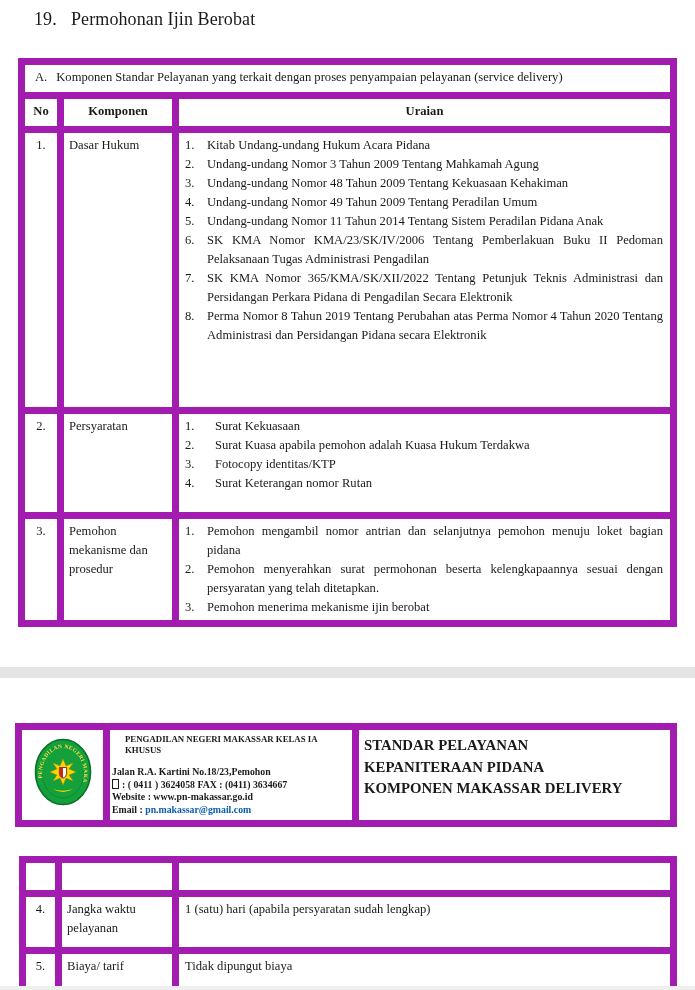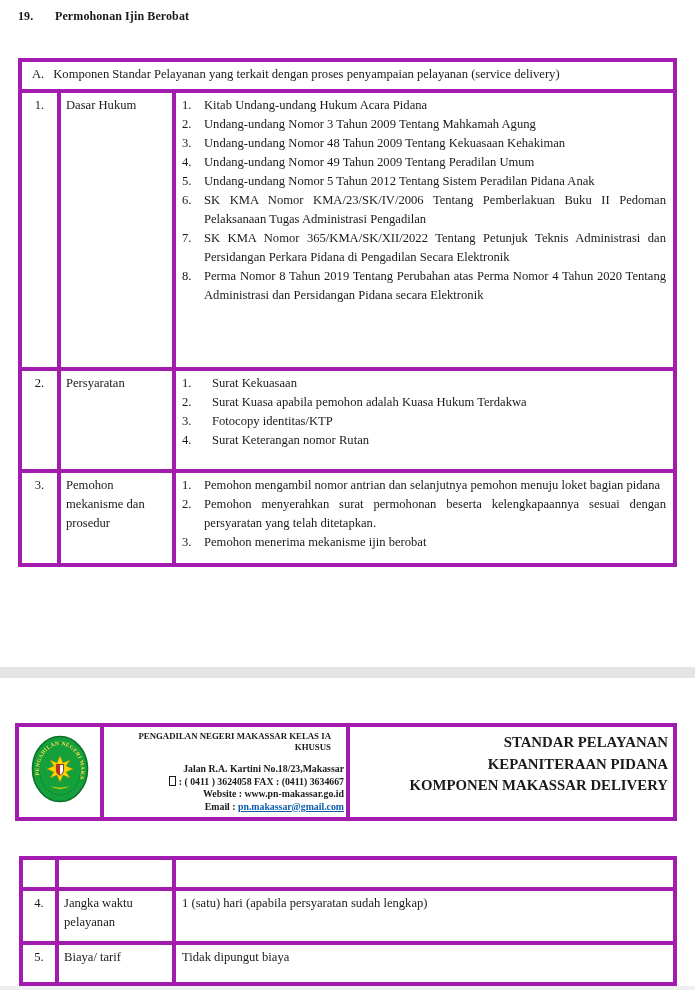--- a/index.html
+++ b/index.html
@@ -2,28 +2,28 @@
 <html><head>
 <meta charset="utf-8">
 <style>
   html,body{margin:0;padding:0;}
   body{
     width:695px;height:990px;position:relative;overflow:hidden;
     background:#ffffff;color:#1a1a1a;
     font-family:"Liberation Serif","DejaVu Serif",serif;
   }
   .doc-title{
-    position:absolute;top:9px;left:18px;
-    font-weight:bold;font-size:12px;letter-spacing:.1px;
+    position:absolute;top:9px;left:34px;
+    font-weight:normal;font-size:18px;letter-spacing:.1px;
   }
   .doc-title .num{display:inline-block;width:37px;}
 
   table{border-collapse:collapse;table-layout:fixed;}
   td{
-    border:4px solid #a21caf;vertical-align:top;
+    border:7px solid #a21caf;vertical-align:top;
     font-size:12.6px;line-height:19px;padding:3px 5px;
   }
 
   
   .tableA{position:absolute;top:58px;left:18px;width:659px;}
   .tableA .col-no{width:39px;}
   .tableA .col-komp{width:115px;}
   .sect-cell{padding:3px 8px 3px 10px;height:21px;}
   .sect-marker{margin-right:9px;}
   .headrow td{font-weight:bold;text-align:center;height:21px;}
@@ -39,26 +39,26 @@
   .wide .n{flex:0 0 30px;}
 
   
   .page-gap{position:absolute;top:667px;left:0;width:695px;height:11px;}
   .bottom-gap{position:absolute;top:986px;left:0;width:695px;height:4px;}
 
   
   .hdr-table{position:absolute;top:723px;left:15px;width:662px;border-top:4px solid #000;}
   .hdr-table td{vertical-align:middle;}
   .logo-cell{width:77px;text-align:center;padding:2px;}
-  .addr-cell{width:238px;text-align:right;padding:4px 2px;}
+  .addr-cell{width:238px;text-align:left;padding:4px 2px;}
   .court-name{font-weight:bold;font-size:8.8px;line-height:11px;max-width:212px;margin:0 auto 10px;}
   .addr-line{font-weight:bold;font-size:9.8px;line-height:12.5px;}
   .box-glyph{display:inline-block;width:5px;height:8px;border:1px solid #1a1a1a;margin-right:3px;vertical-align:-1px;}
-  .email-link{text-decoration:underline;cursor:pointer;}
-  .title-cell{font-weight:bold;font-size:14.8px;line-height:21.5px;text-align:right;padding-bottom:18px;}
+  .email-link{cursor:pointer;}
+  .title-cell{font-weight:bold;font-size:14.8px;line-height:21.5px;text-align:left;padding-bottom:18px;}
 
   
   .tableB{position:absolute;top:856px;left:19px;width:658px;}
   .tableB .col-no{width:36px;}
   .tableB .col-komp{width:117px;}
   .empty-row td{height:21px;}
   .rowB4 td{height:44px;}
   .rowB5 td{height:31px;}
   .rowB6 td{height:40px;}
 </style>
@@ -74,20 +74,25 @@
   <table class="tableA">
     <colgroup>
         <col class="col-no">
         <col class="col-komp">
         <col>
       </colgroup>
     <tbody>
         <tr>
       <td colspan="3" class="sect-cell"><span class="sect-marker">A.</span><span>Komponen Standar Pelayanan yang terkait dengan proses penyampaian pelayanan (service delivery)</span></td>
     </tr>
+    <tr class="headrow">
+      <td>No</td>
+      <td>Komponen</td>
+      <td>Uraian</td>
+    </tr>
 
     <tr class="rowA1">
       <td class="no-cell">1.</td>
       <td>Dasar Hukum</td>
       <td class="ur-cell">
         <div class="li">
               <span class="n">1.</span>
               <span class="t">Kitab Undang-undang Hukum Acara Pidana</span>
             </div>
         <div class="li">
@@ -97,21 +102,21 @@
         <div class="li">
               <span class="n">3.</span>
               <span class="t">Undang-undang Nomor 48 Tahun 2009 Tentang Kekuasaan Kehakiman</span>
             </div>
         <div class="li">
               <span class="n">4.</span>
               <span class="t">Undang-undang Nomor 49 Tahun 2009 Tentang Peradilan Umum</span>
             </div>
         <div class="li">
               <span class="n">5.</span>
-              <span class="t">Undang-undang Nomor 5 Tahun 2012 Tentang Sistem Peradilan Pidana Anak</span>
+              <span class="t">Undang-undang Nomor 11 Tahun 2014 Tentang Sistem Peradilan Pidana Anak</span>
             </div>
         <div class="li">
               <span class="n">6.</span>
               <span class="t">SK KMA Nomor KMA/23/SK/IV/2006 Tentang Pemberlakuan Buku II Pedoman Pelaksanaan Tugas Administrasi Pengadilan</span>
             </div>
         <div class="li">
               <span class="n">7.</span>
               <span class="t">SK KMA Nomor 365/KMA/SK/XII/2022 Tentang Petunjuk Teknis Administrasi dan Persidangan Perkara Pidana di Pengadilan Secara Elektronik</span>
             </div>
         <div class="li">
@@ -181,21 +186,21 @@
             <textPath href="#arcTop" startOffset="4">PENGADILAN NEGERI MAKASSAR</textPath>
           </text>
           <polygon points="29,21 32,28 39,25 35,31 42,34 35,37 39,43 32,40 29,47 26,40 19,43 23,37 16,34 23,31 19,25 26,28" fill="#ffd400" stroke="#b8860b" stroke-width="0.5"></polygon>
           <path d="M25.4,29.5 h7.2 v6 q0,3.6 -3.6,4.7 q-3.6,-1.1 -3.6,-4.7 z" fill="#ffffff" stroke="#4a1010" stroke-width="0.8"></path>
           <path d="M25.4,29.5 h3.6 v10.7 q-3.6,-1.1 -3.6,-4.7 z" fill="#c8281e"></path>
           <path d="M19,51 q10,6 20,0 q-10,3.4 -20,0 z" fill="#ffd400"></path>
         </svg>
       </td>
       <td class="addr-cell">
         <div class="court-name">PENGADILAN NEGERI MAKASSAR KELAS IA KHUSUS</div>
-        <div class="addr-line">Jalan  R.A. Kartini No.18/23,Makassar</div>
+        <div class="addr-line">Jalan  R.A. Kartini No.18/23,Pemohon</div>
         <div class="addr-line"><span class="box-glyph"></span><span>: ( 0411 ) 3624058 FAX : (0411) 3634667</span></div>
         <div class="addr-line">Website : www.pn-makassar.go.id</div>
         <div class="addr-line"><span>Email :</span> <a class="email-link" style="color:#0b5cad">pn.makassar@gmail.com</a></div>
       </td>
       <td class="title-cell">
         <div>STANDAR PELAYANAN</div>
         <div>KEPANITERAAN PIDANA</div>
         <div>KOMPONEN MAKASSAR DELIVERY</div>
       </td>
     </tr>

